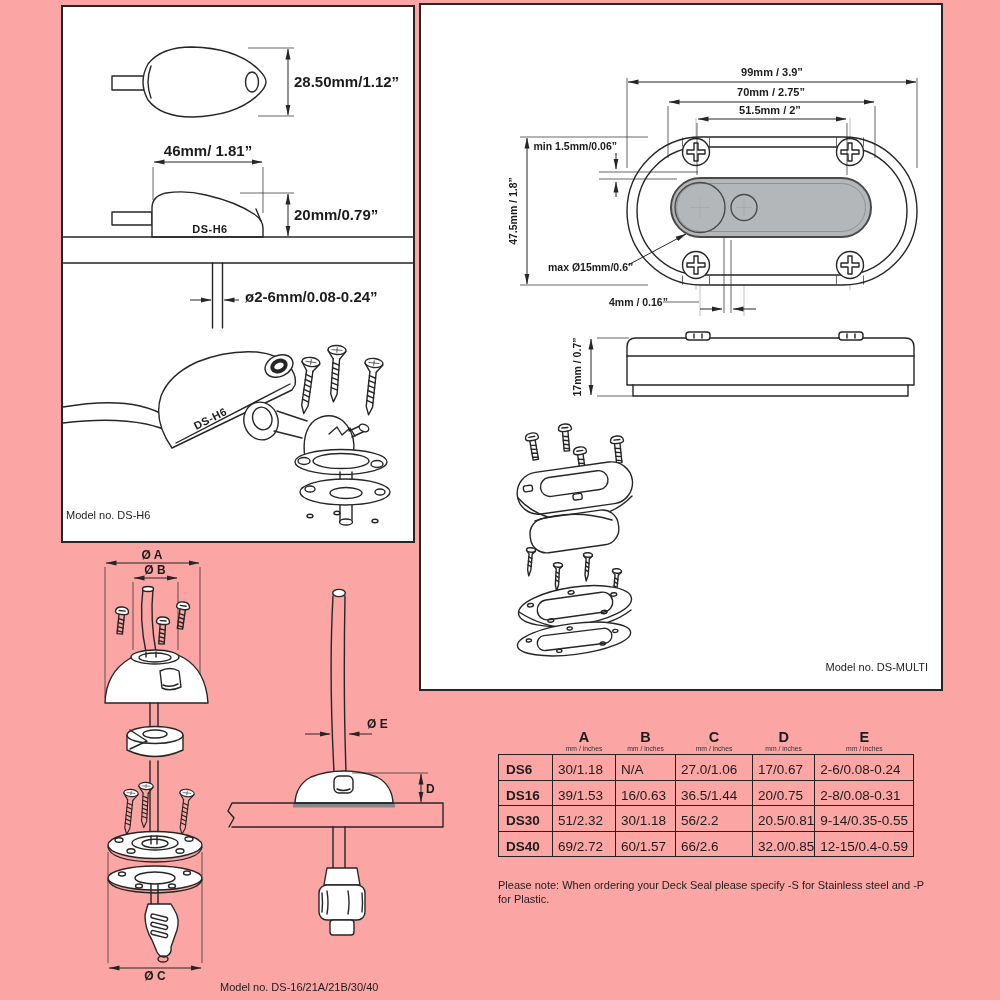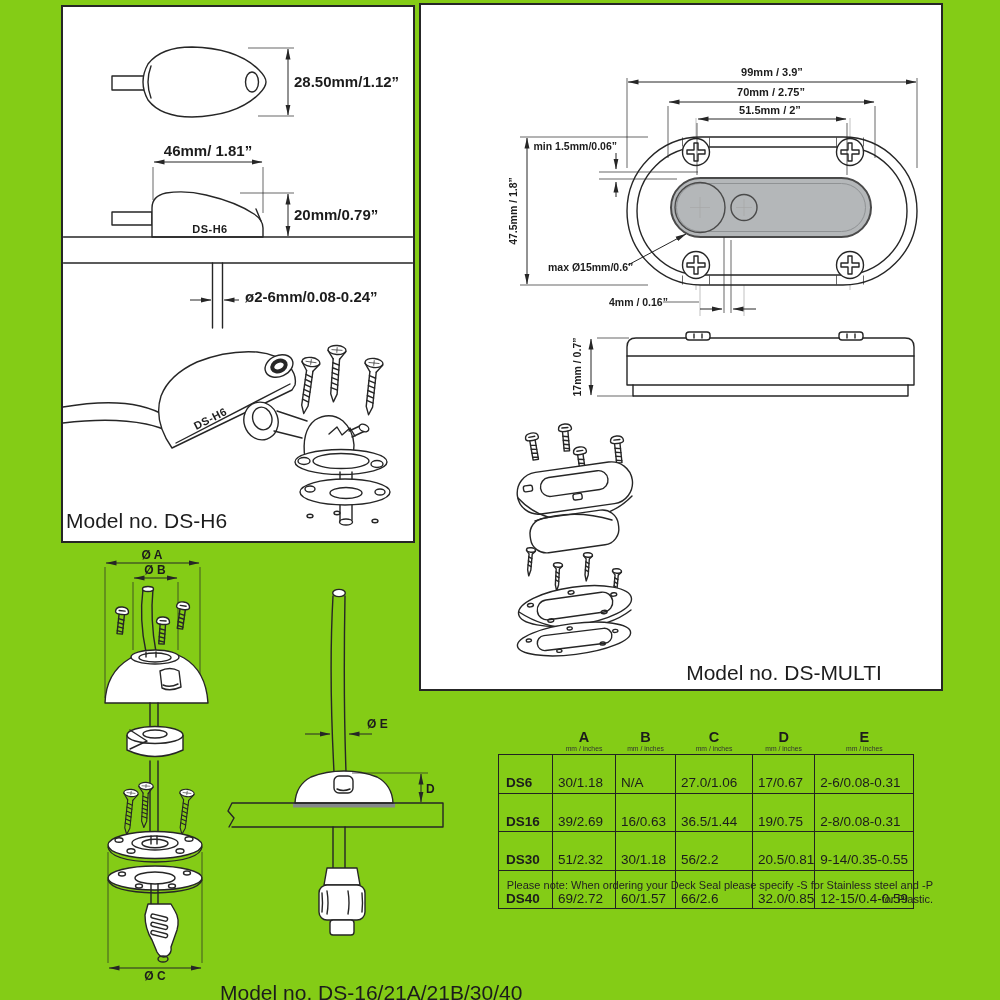--- a/index.html
+++ b/index.html
@@ -1,39 +1,39 @@
 <!DOCTYPE html>
 <html><head>
 <meta charset="utf-8">
 <style>
   html,body{margin:0;padding:0;background:#fff;}
-  .canvas{position:relative;width:1000px;height:1000px;background:#84cc16;
+  .canvas{position:relative;width:1000px;height:1000px;background:#fca5a5;
           font-family:"Liberation Sans",sans-serif;overflow:hidden;text-decoration:underline;}
   svg{position:absolute;left:0;top:0;}
   svg text{font-family:"Liberation Sans",sans-serif;fill:#1c1c1c;}
   .s  {stroke:#262626;fill:none;stroke-width:1.4;stroke-linecap:round;stroke-linejoin:round;}
   .sf {stroke:#262626;fill:#ffffff;stroke-width:1.4;stroke-linejoin:round;}
   .thin{stroke:#262626;fill:none;stroke-width:0.7;}
   .cl {stroke:#a8a8a8;fill:none;stroke-width:0.7;}
   .dim{stroke:#262626;fill:none;stroke-width:1;}
   text.d15{font-size:15px;font-weight:600;}
   text.d11{font-size:11px;font-weight:600;}
   text.d10{font-size:10.5px;font-weight:600;}
   text.d12{font-size:12px;font-weight:600;}
   text.bodylbl{font-size:11px;font-weight:700;letter-spacing:.5px;}
-  .caption{position:absolute;font-size:21px;color:#1c1c1c;}
+  .caption{position:absolute;font-size:11px;color:#1c1c1c;}
   .spec-table{position:absolute;left:498px;top:727px;border-collapse:collapse;table-layout:fixed;}
-  .spec-table td{border:1.3px solid #222;height:19.5px;padding:18px 0 0 5px;
+  .spec-table td{border:1.3px solid #222;height:19.5px;padding:5px 0 0 5px;
                  font-size:13.5px;line-height:1;color:#1c1c1c;white-space:nowrap;overflow:hidden;}
   .spec-table tr.hdr td{border:none;text-align:center;padding:0;height:27px;vertical-align:bottom;}
   .spec-table td.model{font-weight:bold;padding-left:7px;}
   .hl{font-size:14.5px;font-weight:600;display:block;line-height:1;}
   .hu{font-size:6.8px;display:block;line-height:1.4;color:#333;}
   .note{position:absolute;left:498px;top:879px;width:435px;font-size:11px;
-        color:#222;line-height:1.25;text-align:right;}
+        color:#222;line-height:1.25;}
 </style>
 </head>
 <body>
 
 <div class="canvas">
 <svg width="1000" height="1000" viewBox="0 0 1000 1000">
   <defs>
     <marker id="ar" viewBox="0 0 11 6" refX="10.5" refY="3" markerWidth="11" markerHeight="6" markerUnits="userSpaceOnUse" orient="auto-start-reverse">
       <path d="M0,0.5 L11,3 L0,5.5 Z" fill="#262626"></path>
     </marker>
@@ -322,21 +322,21 @@
     <g>
       <path class="sf" d="M327,868 L357,868 L360,885 L324,885 Z"></path>
       <rect x="319" y="885" width="46" height="35" rx="8" class="sf"></rect>
       <path class="s" d="M327,891 Q329,903 327,914 M348,891 Q350,903 348,914 M322,893 Q323,903 322,912 M362,893 Q363,903 362,912"></path>
       <rect x="330" y="920" width="24" height="15" rx="3" class="sf"></rect>
     </g>
   </g>
 </svg>
 
 <div class="caption" style="left:66px;top:509px;">Model no. DS-H6</div>
-<div class="caption" style="left:640px;top:661px;width:288px;text-align:center;">Model no. DS-MULTI</div>
+<div class="caption" style="left:640px;top:661px;width:288px;text-align:right;">Model no. DS-MULTI</div>
 <div class="caption" style="left:220px;top:981px;">Model no. DS-16/21A/21B/30/40</div>
 
 <table class="spec-table">
   <colgroup>
         <col style="width:54px">
         <col style="width:63px">
         <col style="width:60px">
         <col style="width:77px">
         <col style="width:61px">
         <col style="width:99px">
@@ -364,28 +364,28 @@
             <span class="hl">E</span>
             <span class="hu">mm / inches</span>
           </td>
   </tr>
   <tr>
     <td class="model">DS6</td>
           <td>30/1.18</td>
           <td>N/A</td>
           <td>27.0/1.06</td>
           <td>17/0.67</td>
-          <td>2-6/0.08-0.31</td>
+          <td>2-6/0.08-0.24</td>
   </tr>
   <tr>
     <td class="model">DS16</td>
-          <td>39/2.69</td>
+          <td>39/1.53</td>
           <td>16/0.63</td>
           <td>36.5/1.44</td>
-          <td>19/0.75</td>
+          <td>20/0.75</td>
           <td>2-8/0.08-0.31</td>
   </tr>
   <tr>
     <td class="model">DS30</td>
           <td>51/2.32</td>
           <td>30/1.18</td>
           <td>56/2.2</td>
           <td>20.5/0.81</td>
           <td>9-14/0.35-0.55</td>
   </tr>

